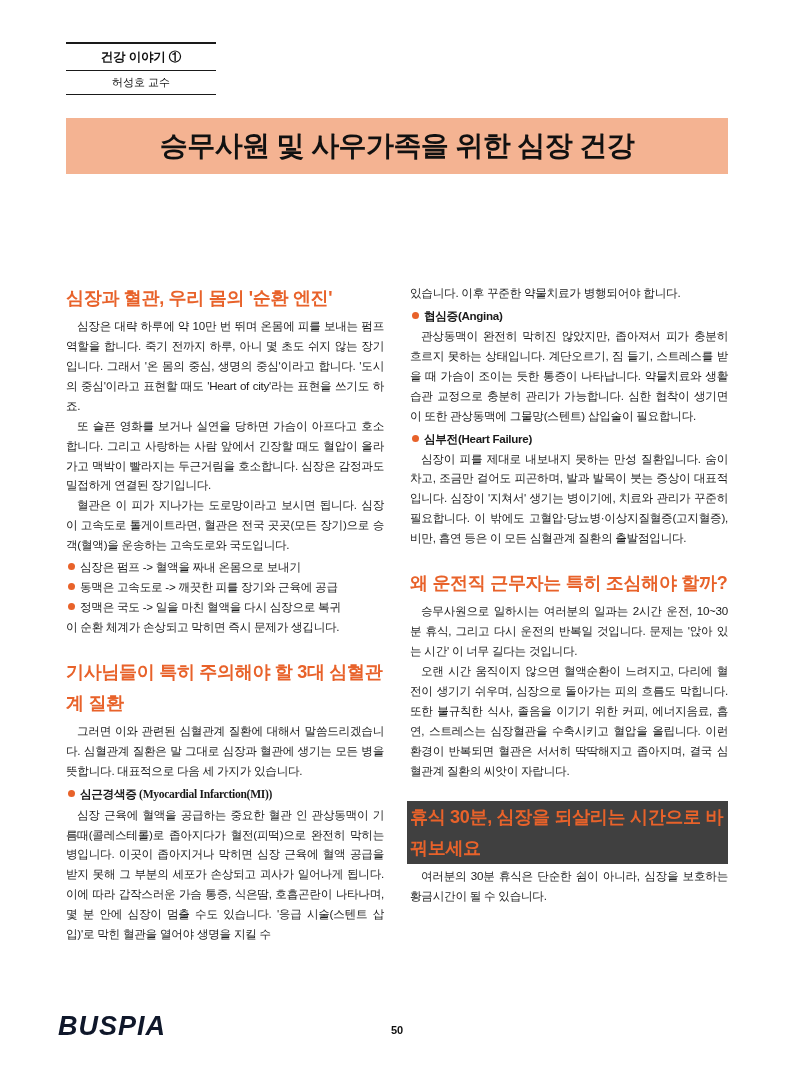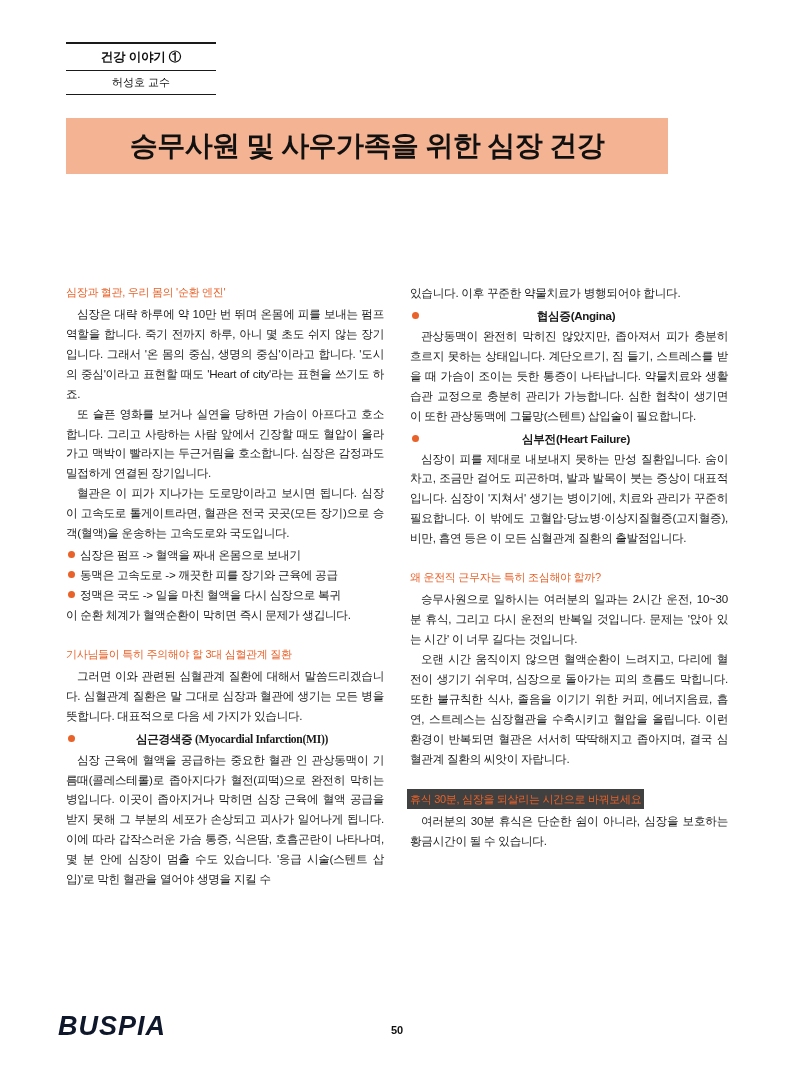--- a/index.html
+++ b/index.html
@@ -45,21 +45,21 @@
     font-size: 11px;
     padding: 4px 0 4px 0;
     color: #111;
   }
 
   
   .title-banner {
     position: absolute;
     left: 66px;
     top: 118px;
-    width: 602px;
+    width: 662px;
     height: 56px;
     background: #f4b392;
     display: flex;
     align-items: center;
     justify-content: center;
   }
   .title-banner .title-text {
     font-size: 28px;
     font-weight: bold;
     letter-spacing: -0.6px;
@@ -86,22 +86,22 @@
     width: 318px;
     font-size: 11.6px;
     line-height: 1.72;
     letter-spacing: -0.25px;
   }
   .col-left { left: 66px; }
   .col-right { left: 410px; }
 
   .sec-title {
     color: #e8622a;
-    font-weight: normal;
-    font-size: 11px;
+    font-weight: bold;
+    font-size: 18px;
     margin: 0 0 2px 0;
     letter-spacing: -0.3px;
   }
   .sec-title.highlight {
     background: #404040;
     display: inline-block;
     padding: 1px 3px;
     margin-left: -3px;
   }
   p.body {
@@ -112,21 +112,20 @@
   p.body.noindent { text-indent: 0; }
   .gap-lg { height: 20px; }
 
   .sub-head {
     margin: 3px 0 0 0;
     padding-left: 14px;
     position: relative;
     font-weight: bold;
     font-size: 11.6px;
     letter-spacing: -0.3px;
-    text-align: center;
   }
   .sub-head .dot {
     position: absolute;
     left: 2px;
     top: 6px;
     width: 7px;
     height: 7px;
     border-radius: 50%;
     background: #e8622a;
   }
@@ -198,21 +197,21 @@
     <div class="sec-title">심장과 혈관, 우리 몸의 '순환 엔진'</div>
     <p class="body">심장은 대략 하루에 약 10만 번 뛰며 온몸에 피를 보내는 펌프 역할을 합니다. 죽기 전까지 하루, 아니 몇 초도 쉬지 않는 장기입니다. 그래서 '온 몸의 중심, 생명의 중심'이라고 합니다. '도시의 중심'이라고 표현할 때도 'Heart of city'라는 표현을 쓰기도 하죠.</p>
     <p class="body">또 슬픈 영화를 보거나 실연을 당하면 가슴이 아프다고 호소합니다. 그리고 사랑하는 사람 앞에서 긴장할 때도 혈압이 올라가고 맥박이 빨라지는 두근거림을 호소합니다. 심장은 감정과도 밀접하게 연결된 장기입니다.</p>
     <p class="body">혈관은 이 피가 지나가는 도로망이라고 보시면 됩니다. 심장이 고속도로 톨게이트라면, 혈관은 전국 곳곳(모든 장기)으로 승객(혈액)을 운송하는 고속도로와 국도입니다.</p>
 
     <ul class="bullets">
       <li><span class="dot"></span><span>심장은 펌프 -&gt; 혈액을 짜내 온몸으로 보내기</span></li>
       <li><span class="dot"></span><span>동맥은 고속도로 -&gt; 깨끗한 피를 장기와 근육에 공급</span></li>
       <li><span class="dot"></span><span>정맥은 국도 -&gt; 일을 마친 혈액을 다시 심장으로 복귀</span></li>
     </ul>
-    <p class="body noindent">이 순환 체계가 혈액순환이 막히면 즉시 문제가 생깁니다.</p>
+    <p class="body noindent">이 순환 체계가 손상되고 막히면 즉시 문제가 생깁니다.</p>
 
     <div class="gap-lg"></div>
 
     <div class="sec-title">기사님들이 특히 주의해야 할 3대 심혈관계 질환</div>
     <p class="body">그러면 이와 관련된 심혈관계 질환에 대해서 말씀드리겠습니다. 심혈관계 질환은 말 그대로 심장과 혈관에 생기는 모든 병을 뜻합니다. 대표적으로 다음 세 가지가 있습니다.</p>
 
     <div class="sub-head">
       <span class="dot"></span>
       <span class="serif-inline">심근경색증 (Myocardial Infarction(MI))</span>
     </div>

